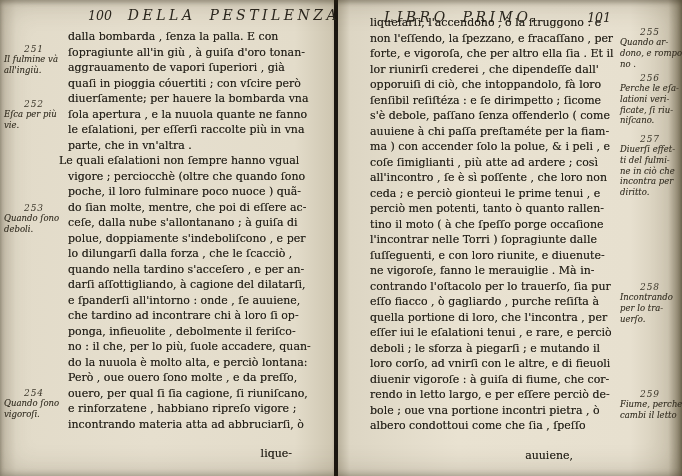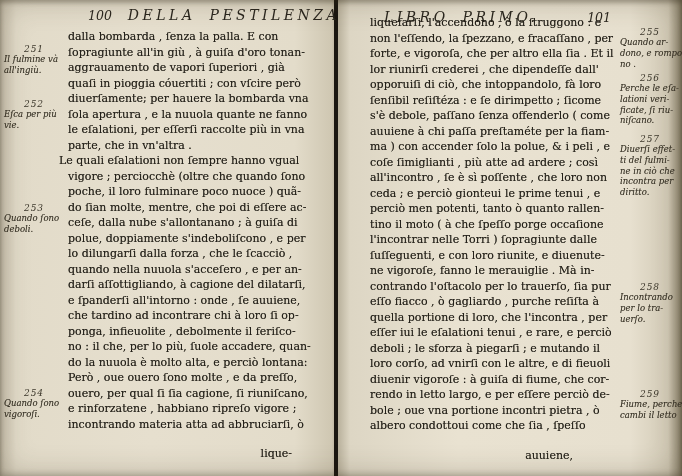--- a/index.html
+++ b/index.html
@@ -88,21 +88,21 @@
         <div class="tline fit noexpand" style="letter-spacing: 0px;">parte, che in vn'altra .</div>
       </div>
     <div class="para para-2">
         <div class="tline fit" style="letter-spacing: 0px;">Le quali eſalationi non ſempre hanno vgual</div>
         <div class="tline fit" style="letter-spacing: 0px;">vigore ; perciocchè (oltre che quando ſono</div>
         <div class="tline fit" style="letter-spacing: 0px;">poche, il loro fulminare poco nuoce ) quã-</div>
         <div class="tline fit" style="letter-spacing: 0px;">do ſian molte, mentre, che poi di eſſere ac-</div>
         <div class="tline fit" style="letter-spacing: 0px;">ceſe, dalla nube s'allontanano ; à guiſa di</div>
         <div class="tline fit" style="letter-spacing: 0px;">polue, doppiamente s'indeboliſcono , e per</div>
         <div class="tline fit" style="letter-spacing: 0px;">lo dilungarſi dalla forza , che le ſcacciò ,</div>
-        <div class="tline fit" style="letter-spacing: 0px;">quando nella nuuola s'acceſero , e per an-</div>
+        <div class="tline fit" style="letter-spacing: 0px;">quando nella tardino s'acceſero , e per an-</div>
         <div class="tline fit" style="letter-spacing: 0px;">darſi aſſottigliando, à cagione del dilatarſi,</div>
         <div class="tline fit" style="letter-spacing: 0px;">e ſpanderſi all'intorno : onde , ſe auuiene,</div>
         <div class="tline fit" style="letter-spacing: 0px;">che tardino ad incontrare chi à loro ſi op-</div>
         <div class="tline fit" style="letter-spacing: 0px;">ponga, infieuolite , debolmente il feriſco-</div>
         <div class="tline fit" style="letter-spacing: 0px;">no : il che, per lo più, ſuole accadere, quan-</div>
         <div class="tline fit" style="letter-spacing: 0px;">do la nuuola è molto alta, e perciò lontana:</div>
         <div class="tline fit" style="letter-spacing: 0px;">Però , oue ouero ſono molte , e da preſſo,</div>
         <div class="tline fit" style="letter-spacing: 0px;">ouero, per qual ſi ſia cagione, ſi riuniſcano,</div>
         <div class="tline fit" style="letter-spacing: 0px;">e rinforzatene , habbiano ripreſo vigore ;</div>
         <div class="tline fit" style="letter-spacing: 0px;">incontrando materia atta ad abbruciarſi, ò</div>

